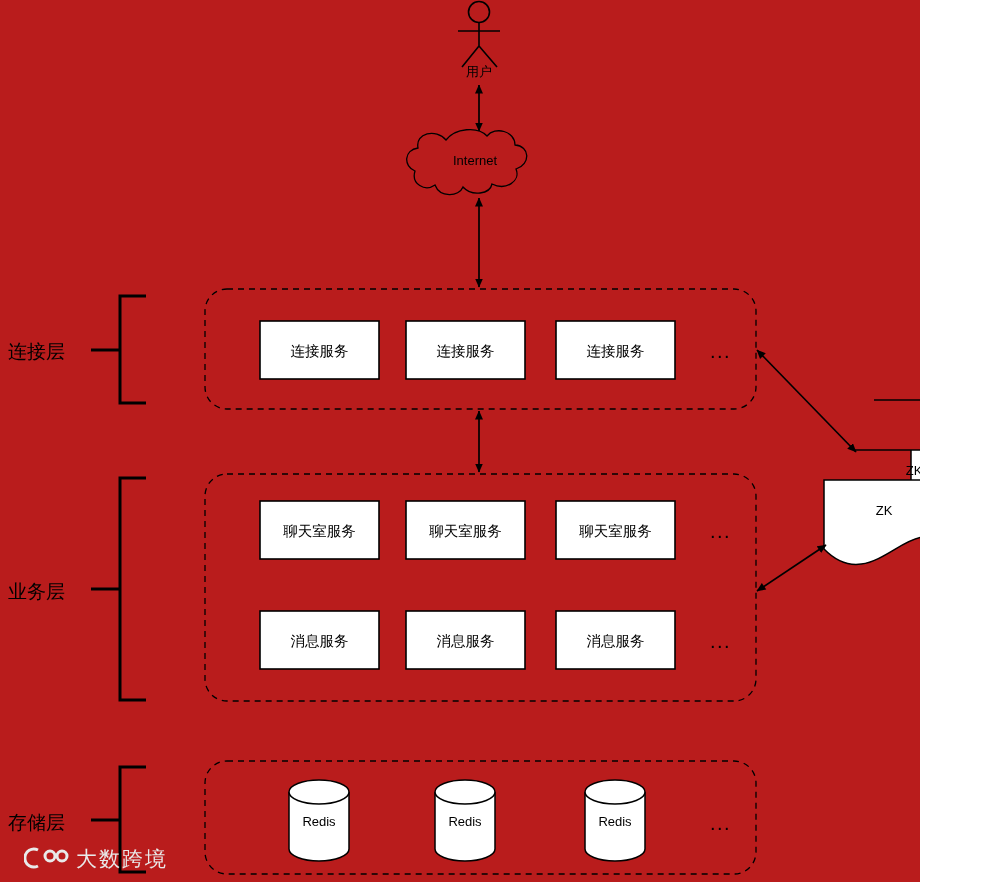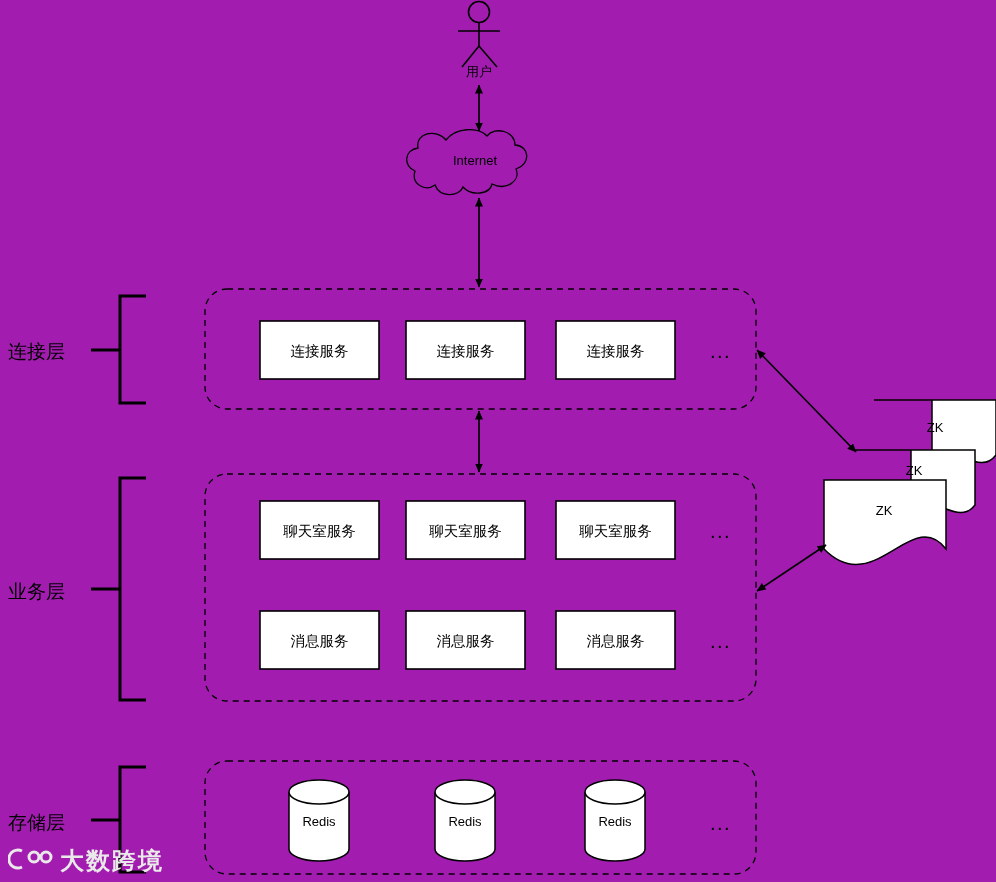--- a/index.html
+++ b/index.html
@@ -5,23 +5,23 @@
   html, body {
     margin: 0;
     padding: 0;
     background: #ffffff;
   }
   body {
     font-family: "Liberation Sans", "DejaVu Sans", sans-serif;
   }
   #canvas {
     position: relative;
-    width: 996px;
+    width: 920px;
     height: 882px;
-    background: #a21caf;
+    background: #b91c1c;
     overflow: hidden;
   }
   svg.diagram {
     position: absolute;
     left: 0;
     top: 0;
     width: 996px;
     height: 882px;
   }
   .stroke {
@@ -73,24 +73,24 @@
   }
   .t-small {
     font-size: 13px;
   }
   .t-ellipsis {
     font-size: 20px;
     letter-spacing: 1.5px;
   }
   .watermark {
     position: absolute;
-    left: 8px;
+    left: 24px;
     top: 845px;
-    font-size: 24px;
-    font-weight: bold;
+    font-size: 21px;
+    font-weight: normal;
     color: #e9e9e9;
     letter-spacing: 2px;
     font-family: "DejaVu Sans", sans-serif;
     white-space: nowrap;
     user-select: none;
   }
   .wm-logo {
     display: inline-block;
     margin-right: 6px;
     vertical-align: middle;

